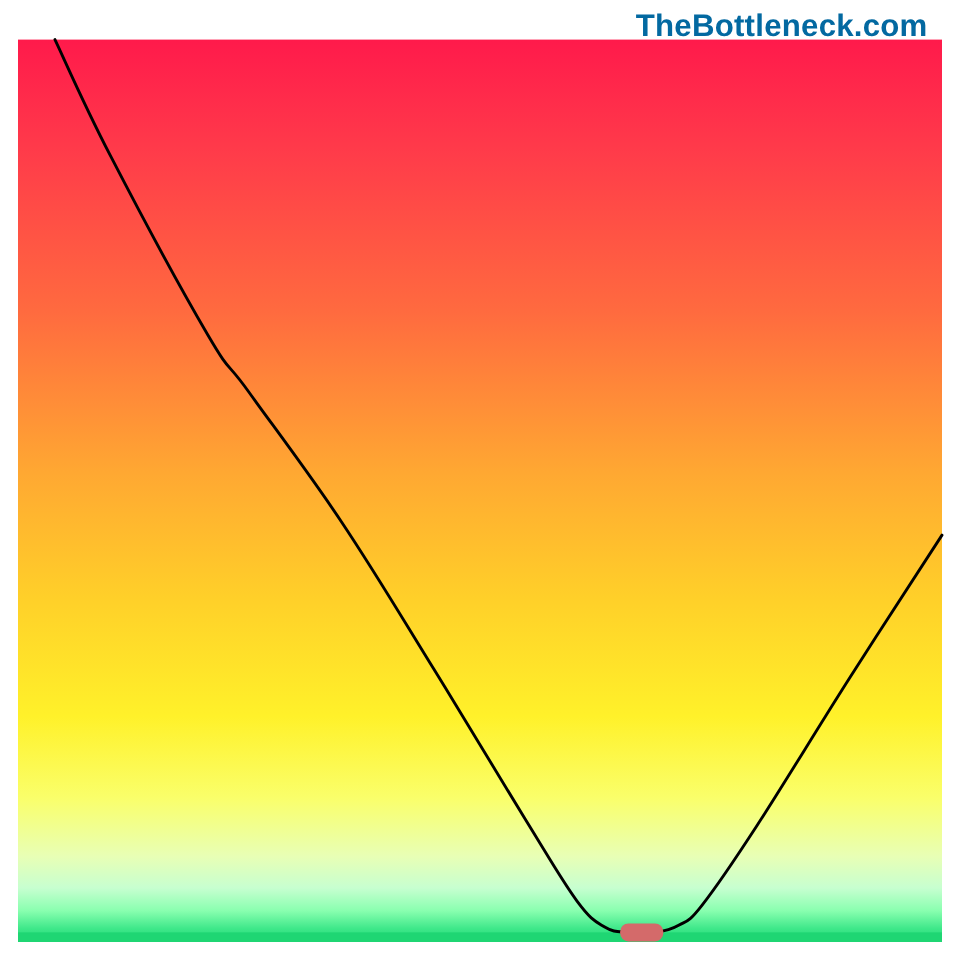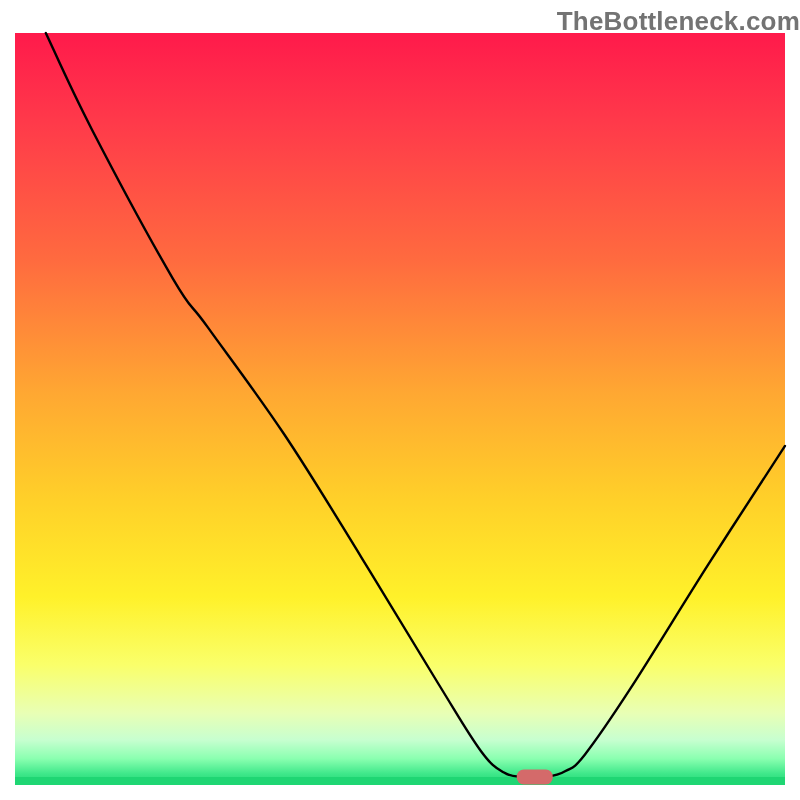--- a/index.html
+++ b/index.html
@@ -12,24 +12,24 @@
     font-family: Arial, Helvetica, sans-serif;
   }
   .chart-container {
     position: relative;
     width: 800px;
     height: 800px;
   }
   .watermark {
     position: absolute;
     top: 6px;
-    right: 0;
+    right: 27px;
     font-size: 26px;
     font-weight: 600;
-    color: #737373;
+    color: #0369a1;
     font-family: Arial, sans-serif;
     letter-spacing: 0.2px;
   }
   svg {
     display: block;
   }
 </style>
 </head>
 <body>
 

